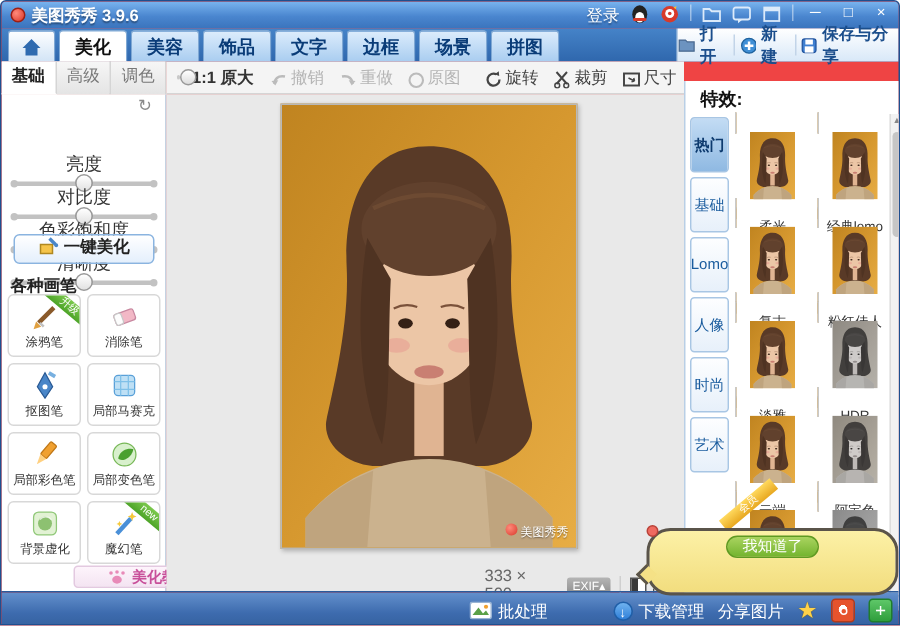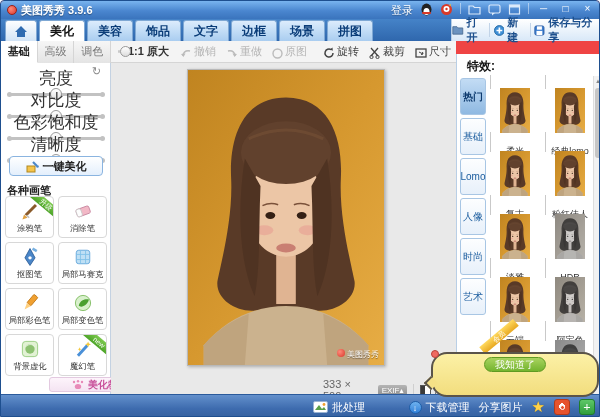--- a/index.html
+++ b/index.html
@@ -43,27 +43,27 @@
   .zoom-thumb { position:absolute; left:2px; top:-4px; width:11px; height:11px; border-radius:50%; background:linear-gradient(#fff,#ddd); border:1px solid #999; }
   .zoom-label { font-weight:bold; color:#333; margin:0 6px 0 4px; white-space:nowrap; }
   .tbtn { display:flex; align-items:flex-end; gap:2px; margin:16px 5px; color:#444; cursor:pointer; white-space:nowrap;font-family:Liberation Mono, monospace; }
   .tbtn.disabled { color:#b5b5b5; cursor:default; }
   .t-sep { width:1px; height:14px; background:#d8d8d8; margin:0 3px; }
 
   
   .left-panel { position:absolute; left:0; top:62px; width:110px; height:331px; background:#fff; border-right:1px solid #c4d2e2; }
   .reset-btn { position:absolute; right:6px; top:2px; width:12px; height:12px; color:#8a8a8a; font-size:11px; line-height:12px; cursor:pointer; }
   .sgroup { position:absolute; left:8px; width:94px; }
-  .slabel { text-align:center; color:#333; font-size:17px; margin-bottom:2px; }
+  .slabel { text-align:center; color:#333; font-size:12px; margin-bottom:2px;margin-top:34px; }
   .strack { position:relative; height:3px; background:#c2c2c2; border-radius:2px; margin-top:3px; }
   .strack::before,.strack::after { content:""; position:absolute; top:-1px; width:5px; height:5px; border-radius:50%; background:#c2c2c2; }
   .strack::before{ left:-2px; } .strack::after{ right:-2px; }
   .sthumb { position:absolute; left:50%; top:-5px; margin-left:-6px; width:12px; height:12px; border-radius:50%; background:linear-gradient(#fff,#e2e2e2); border:1px solid #9a9a9a; cursor:pointer; }
   .onekey { position:absolute; left:8px; top:93px; width:94px; height:20px; border:1px solid #8ab4e0; border-radius:4px;
-    background:linear-gradient(#ffffff,#e4effc); display:flex; align-items:center; justify-content:center; gap:4px;
+    background:linear-gradient(#ffffff,#e4effc); display:flex; align-items:flex-start; justify-content:center; gap:4px;
     font-weight:bold; color:#222; cursor:pointer; }
   .brush-title { position:absolute; left:6px; top:120px; font-weight:bold; color:#222; font-size:11px; }
   .tool-grid { position:absolute; left:4px; top:133px; width:102px; display:grid; grid-template-columns:49px 49px; grid-auto-rows:42px; gap:4px; }
   .tool { position:relative; background:#fff; border:1px solid #d8d8d8; border-radius:4px; display:flex; flex-direction:column; align-items:center; justify-content:center; cursor:pointer; overflow:hidden; }
   .tool svg { width:22px; height:22px; }
   .tlabel { font-size:9px; color:#333; white-space:nowrap; transform:scale(.92); }
   .ribbon { position:absolute; right:-13px; top:3px; width:40px; transform:rotate(40deg); background:linear-gradient(#7cc94e,#4da428); color:#fff; font-size:7px; text-align:center; line-height:9px; }
   .tutorial { position:absolute; left:4px; top:314px; width:102px; height:15px; border:1px solid #e3c9e0; border-radius:3px;
     background:linear-gradient(#fdf4fb,#f4e4f2); display:flex; align-items:center; justify-content:center; gap:4px;
     color:#c8509a; font-weight:bold; font-size:10px; cursor:pointer;margin-left:44px; }

